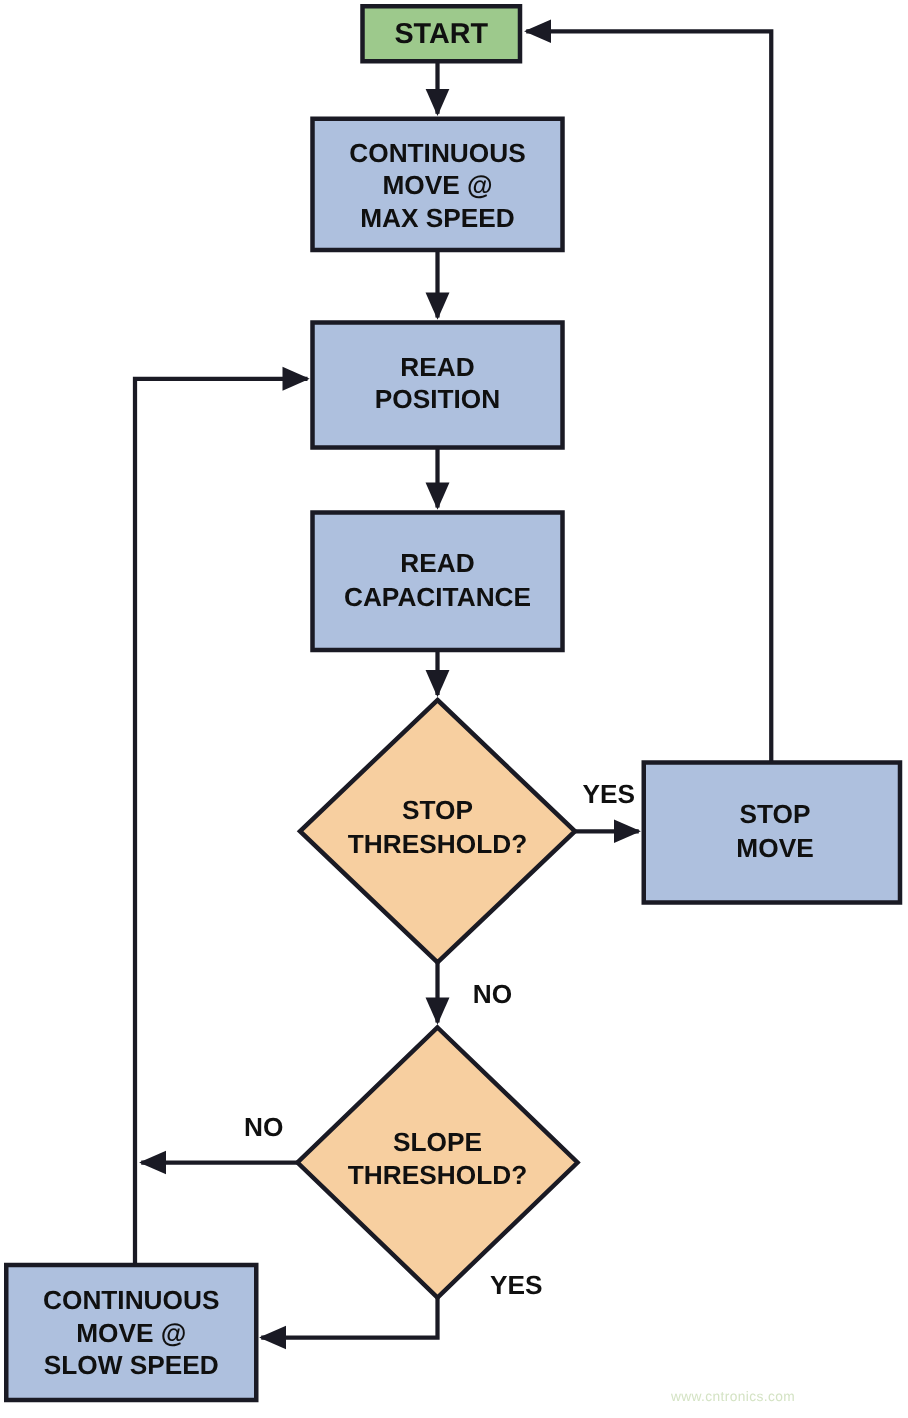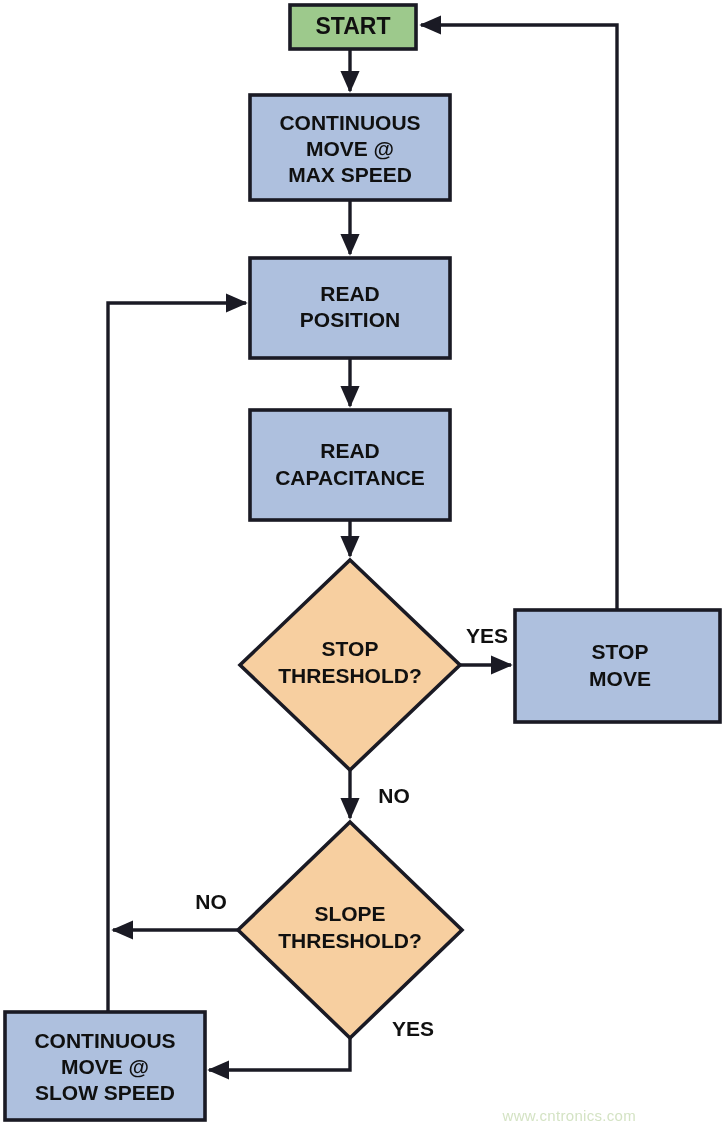--- a/index.html
+++ b/index.html
@@ -44,21 +44,21 @@
     font-size: 21px;
     fill: #101010;
     text-anchor: middle;
     dominant-baseline: middle;
   }
   .watermark {
     position: absolute;
     right: 8px;
     bottom: 10px;
     font-family: "Liberation Sans", sans-serif;
-    font-size: 15px;
+    font-size: 11px;
     color: #d4e3c4;
     letter-spacing: 0.3px;
     user-select: none;
   }
 </style>
 </head>
 <body>
 
 <div id="flow-root">
 

